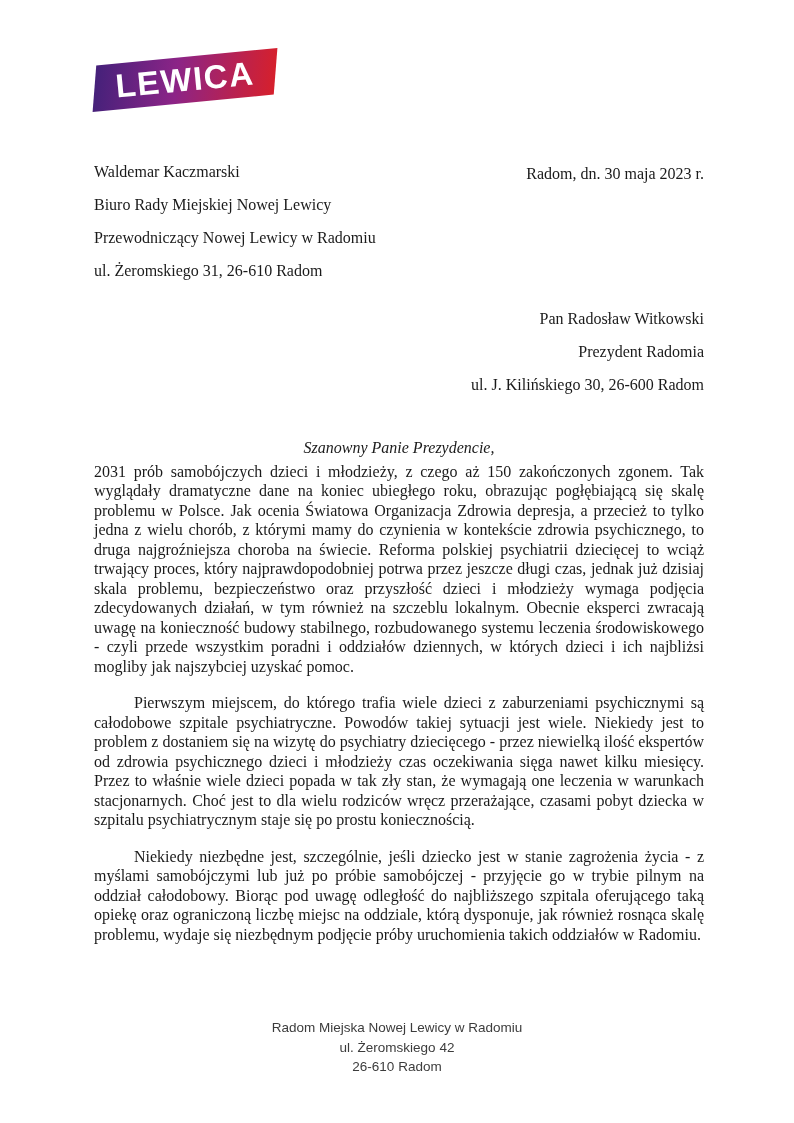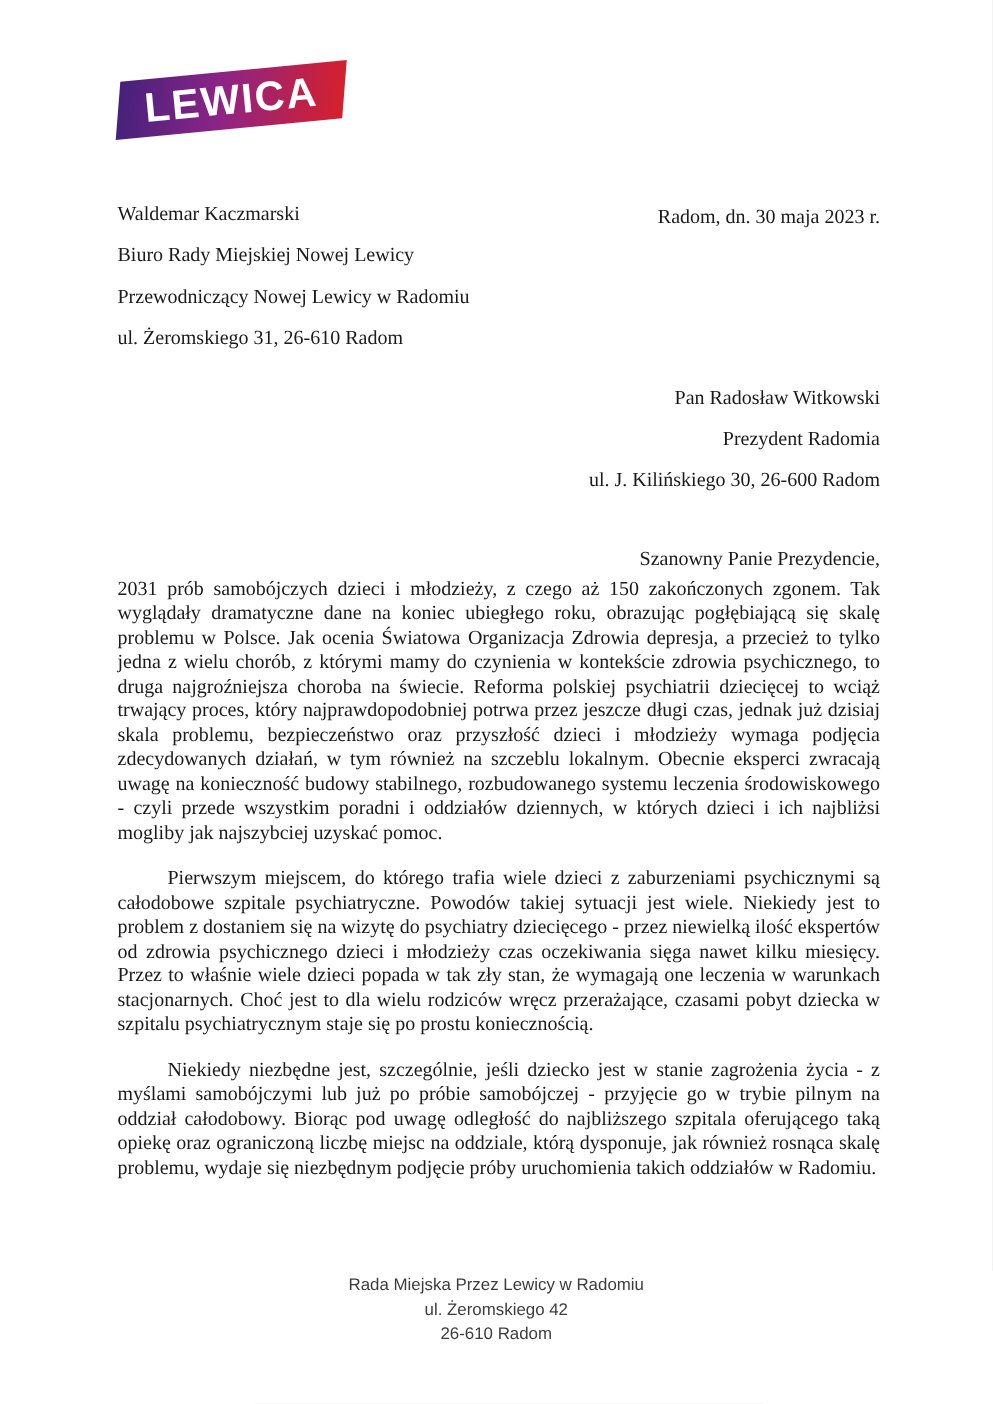--- a/index.html
+++ b/index.html
@@ -38,21 +38,21 @@
     font-size:16px;line-height:33px;text-align:left;
   }
   .recipient{
     position:absolute;left:94px;top:302px;width:610px;
     font-size:16px;line-height:33px;text-align:right;
   }
   .letter-body{
     position:absolute;left:94px;top:438px;width:610px;
     font-size:16px;line-height:19.5px;text-align:justify;
   }
-  .salutation{margin:0 0 4px 0;text-align:right;}
+  .salutation{margin:0 0 4px 0;text-align:center;font-style:italic;}
   .para{margin:0 0 17px 0;}
   .para.indent{text-indent:40px;}
   
   .footer{
     position:absolute;left:0;top:1018px;width:794px;
     text-align:center;
     font-family:"Liberation Sans","DejaVu Sans",sans-serif;
     font-size:13.5px;line-height:19.5px;color:#3c3c3c;
   }
 </style>
@@ -83,18 +83,18 @@
   </div>
 
   <div class="letter-body">
     <p class="salutation">Szanowny Panie Prezydencie,</p>
     <p class="para">2031 prób samobójczych dzieci i młodzieży, z czego aż 150 zakończonych zgonem. Tak wyglądały dramatyczne dane na koniec ubiegłego roku, obrazując pogłębiającą się skalę problemu w Polsce. Jak ocenia Światowa Organizacja Zdrowia depresja, a przecież to tylko jedna z wielu chorób, z którymi mamy do czynienia w kontekście zdrowia psychicznego, to druga najgroźniejsza choroba na świecie. Reforma polskiej psychiatrii dziecięcej to wciąż trwający proces, który najprawdopodobniej potrwa przez jeszcze długi czas, jednak już dzisiaj skala problemu, bezpieczeństwo oraz przyszłość dzieci i młodzieży wymaga podjęcia zdecydowanych działań, w tym również na szczeblu lokalnym. Obecnie eksperci zwracają uwagę na konieczność budowy stabilnego, rozbudowanego systemu leczenia środowiskowego - czyli przede wszystkim poradni i oddziałów dziennych, w których dzieci i ich najbliżsi mogliby jak najszybciej uzyskać pomoc.</p>
     <p class="para indent">Pierwszym miejscem, do którego trafia wiele dzieci z zaburzeniami psychicznymi są całodobowe szpitale psychiatryczne. Powodów takiej sytuacji jest wiele. Niekiedy jest to problem z dostaniem się na wizytę do psychiatry dziecięcego - przez niewielką ilość ekspertów od zdrowia psychicznego dzieci i młodzieży czas oczekiwania sięga nawet kilku miesięcy. Przez to właśnie wiele dzieci popada w tak zły stan, że wymagają one leczenia w warunkach stacjonarnych. Choć jest to dla wielu rodziców wręcz przerażające, czasami pobyt dziecka w szpitalu psychiatrycznym staje się po prostu koniecznością.</p>
     <p class="para indent">Niekiedy niezbędne jest, szczególnie, jeśli dziecko jest w stanie zagrożenia życia - z myślami samobójczymi lub już po próbie samobójczej - przyjęcie go w trybie pilnym na oddział całodobowy. Biorąc pod uwagę odległość do najbliższego szpitala oferującego taką opiekę oraz ograniczoną liczbę miejsc na oddziale, którą dysponuje, jak również rosnąca skalę problemu, wydaje się niezbędnym podjęcie próby uruchomienia takich oddziałów w Radomiu.</p>
   </div>
 
   <div class="footer">
-    <div>Rada Miejska Przez Lewicy w Radomiu</div>
+    <div>Radom Miejska Nowej Lewicy w Radomiu</div>
     <div>ul. Żeromskiego 42</div>
     <div>26-610 Radom</div>
   </div>
 
 </div>
 
 </body></html>

